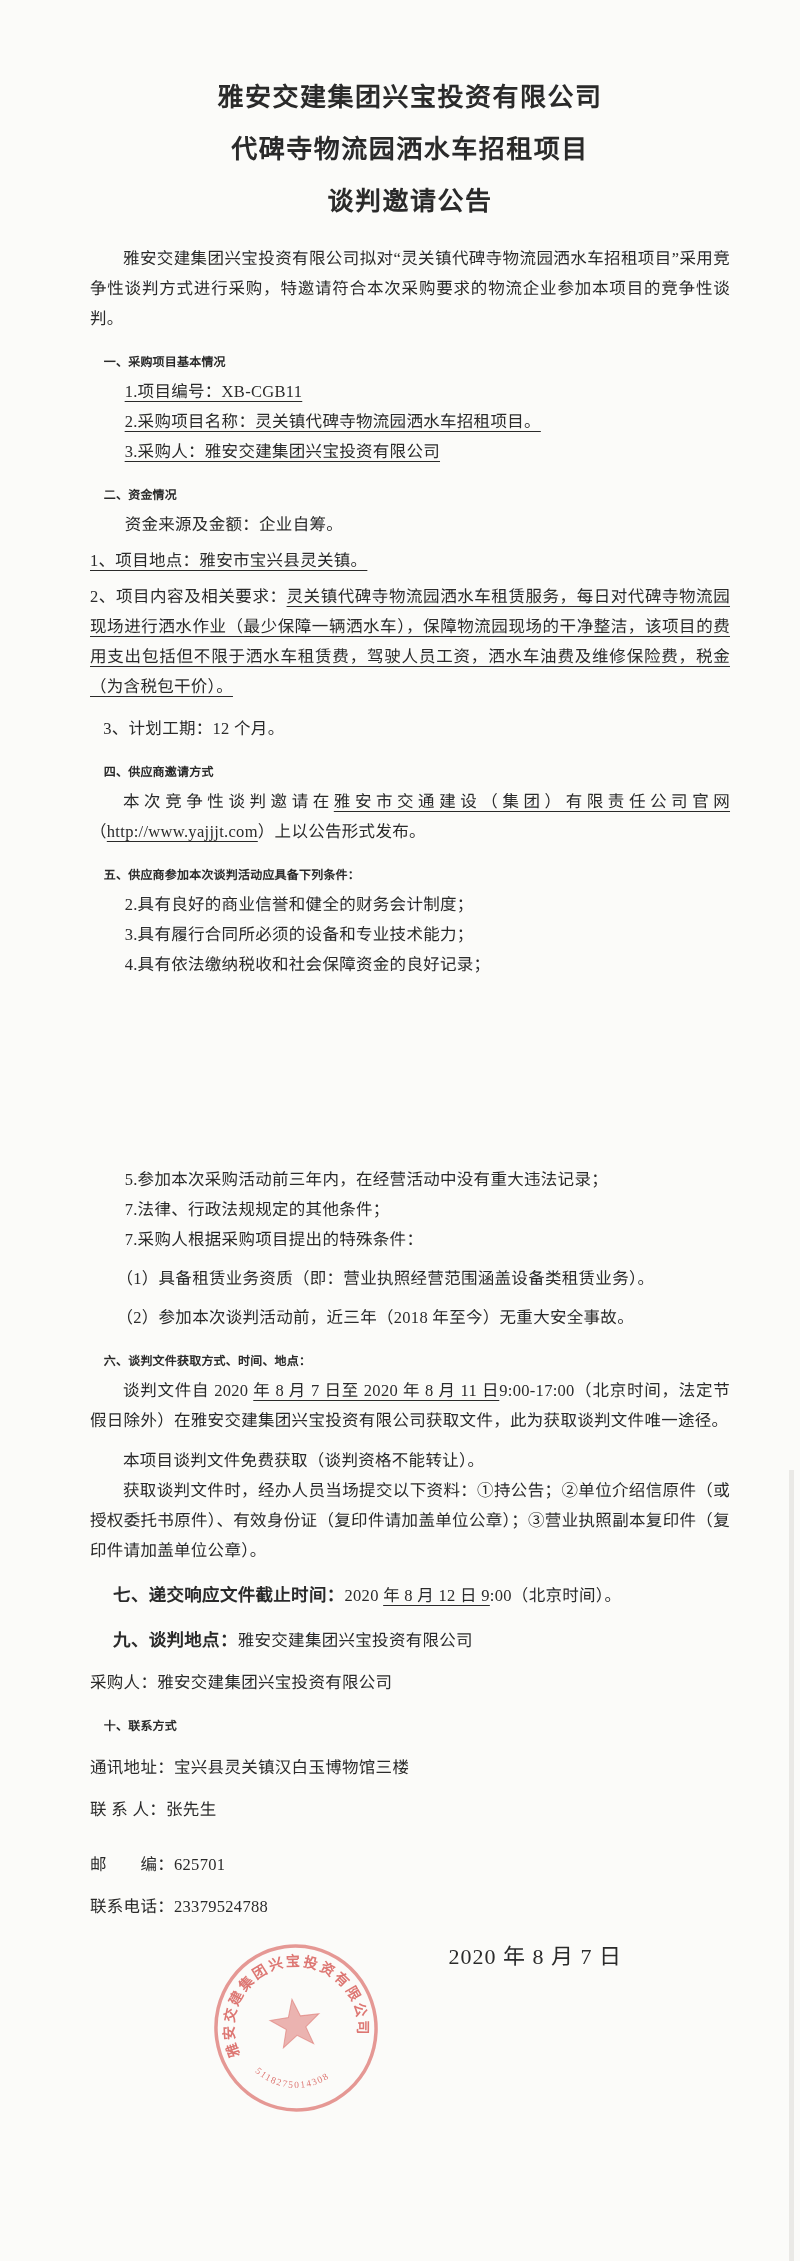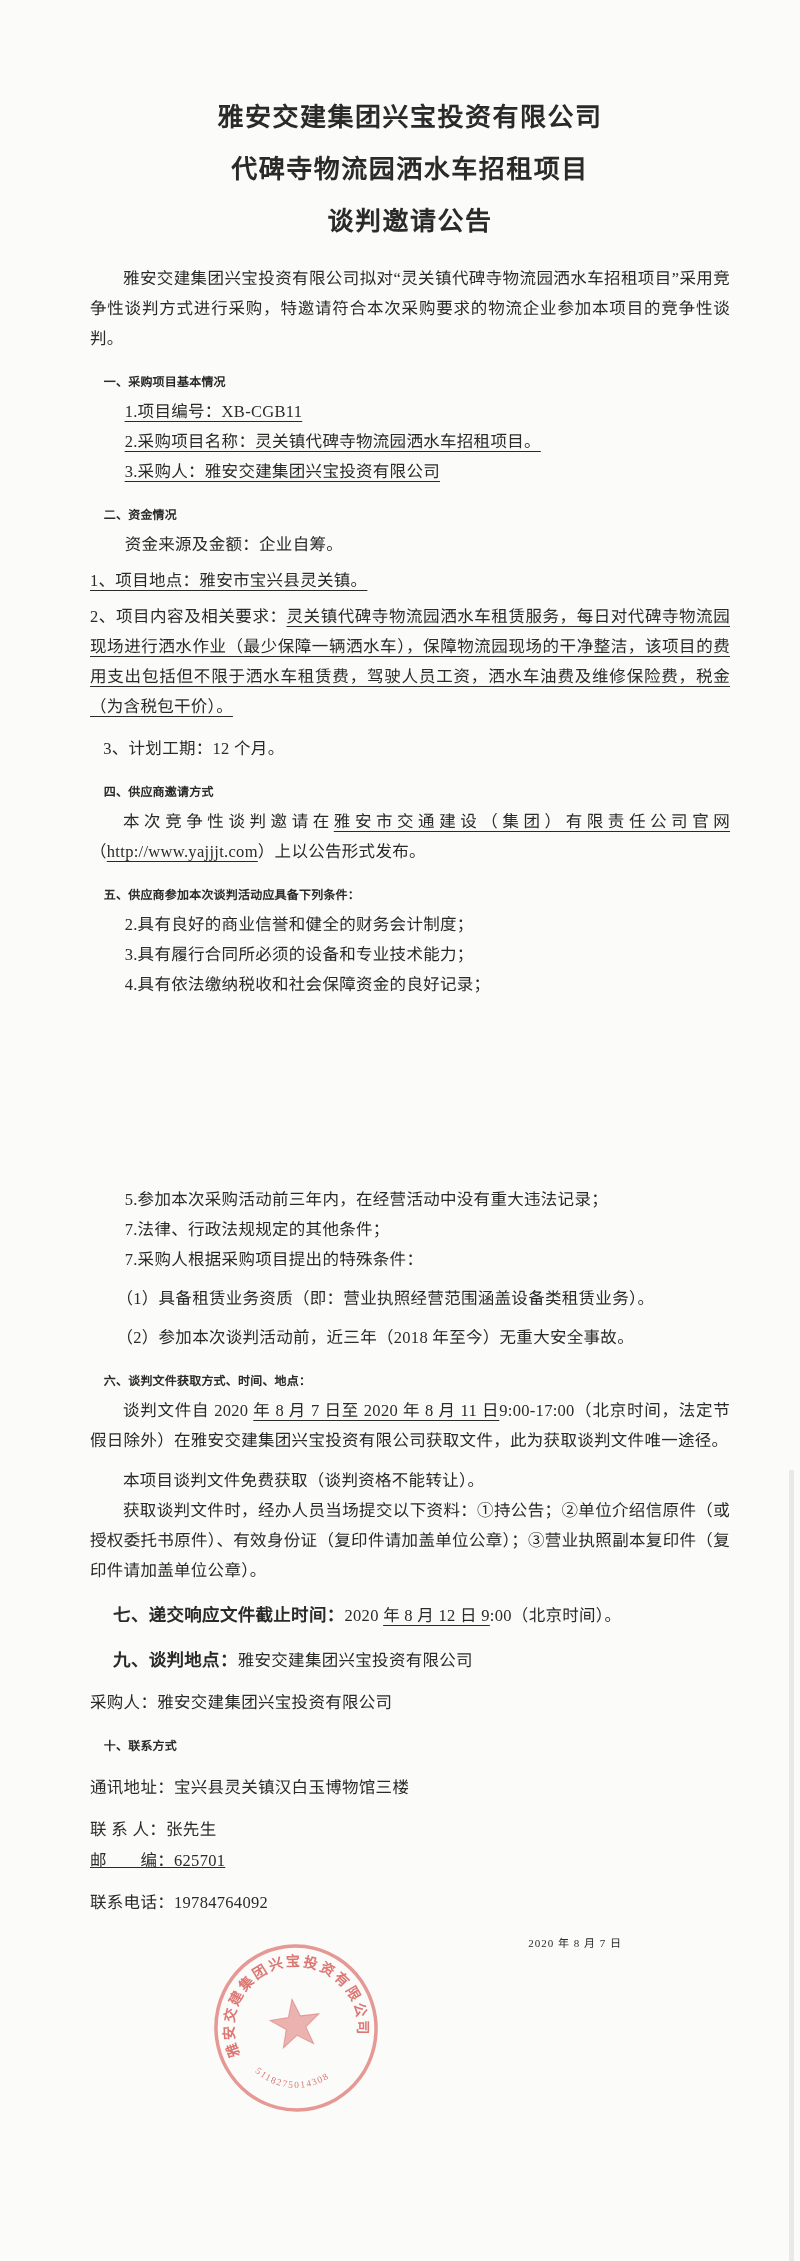--- a/index.html
+++ b/index.html
@@ -9,21 +9,21 @@
   body {
     background: #fbfbf9;
     width: 800px;
   }
   .page {
     position: relative;
     width: 800px;
     height: 2261px;
     box-sizing: border-box;
     background: #fbfbf9;
-    padding: 92px 70px 0 90px;
+    padding: 72px 70px 0 90px;
     font-family: "Liberation Serif", "DejaVu Serif", serif;
     color: #2a2a2a;
     overflow: hidden;
   }
   .title-block {
     text-align: center;
     margin-bottom: 16px;
   }
   .title-line {
     font-size: 26px;
@@ -50,21 +50,21 @@
     text-decoration: underline;
     text-underline-offset: 4px;
     text-decoration-thickness: 1px;
   }
   .b {
     font-weight: bold;
     font-size: 17.5px;
   }
   .date-line {
     margin-top: 16px;
-    font-size: 11px;
+    font-size: 22px;
     text-align: right;
     padding-right: 108px;
     letter-spacing: 1px;
   }
   .seal {
     position: absolute;
     left: 210px;
     top: 1942px;
     width: 172px;
     height: 172px;
@@ -135,22 +135,22 @@
       <p class="blk h"><span>六、谈判文件获取方式、时间、地点：</span></p>
       <p class="blk" style="text-indent: 2em;"><span>谈判文件自 2020 </span><span class="u">年 8 月 7 日至 2020 年 8 月 11 日</span><span>9:00-17:00（北京时间，法定节假日除外）在雅安交建集团兴宝投资有限公司获取文件，此为获取谈判文件唯一途径。</span></p>
       <p class="blk" style="text-indent: 2em; margin-top: 10px;"><span>本项目谈判文件免费获取（谈判资格不能转让）。</span></p>
       <p class="blk" style="text-indent: 2em;"><span>获取谈判文件时，经办人员当场提交以下资料：①持公告；②单位介绍信原件（或授权委托书原件）、有效身份证（复印件请加盖单位公章）；③营业执照副本复印件（复印件请加盖单位公章）。</span></p>
       <p class="blk" style="text-indent: 1.4em; margin-top: 14px;"><span class="b">七、递交响应文件截止时间：</span><span>2020 </span><span class="u">年 8 月 12 日 9</span><span>:00（北京时间）。</span></p>
       <p class="blk" style="text-indent: 1.4em; margin-top: 14px;"><span class="b">九、谈判地点：</span><span>雅安交建集团兴宝投资有限公司</span></p>
       <p class="blk" style="margin-top: 12px;"><span>采购人：雅安交建集团兴宝投资有限公司</span></p>
       <p class="blk h"><span>十、联系方式</span></p>
       <p class="blk" style="margin-top: 12px;"><span>通讯地址：宝兴县灵关镇汉白玉博物馆三楼</span></p>
       <p class="blk" style="margin-top: 12px;"><span>联 系 人：张先生</span></p>
-      <p class="blk" style="margin-top: 1px; text-decoration: underline;"><span>邮　　编：625701</span></p>
-      <p class="blk" style="margin-top: 12px;"><span>联系电话：19784764092</span></p>
+      <p class="blk" style="margin-top: 25px;"><span>邮　　编：625701</span></p>
+      <p class="blk" style="margin-top: 12px;"><span>联系电话：23379524788</span></p>
     </div>
 
   <div class="date-line">2020 年 8 月 7 日</div>
 
   <svg class="seal" viewBox="0 0 172 172" aria-hidden="true">
     <defs>
       <path id="sealArcTop" d="M 27.7 107.2 A 62 62 0 1 1 144.3 107.2" fill="none"></path>
       <path id="sealArcBottom" d="M 36.9 120.4 A 60 60 0 0 0 135.1 120.4" fill="none"></path>
     </defs>
     <g transform="rotate(-8 86 86)">

